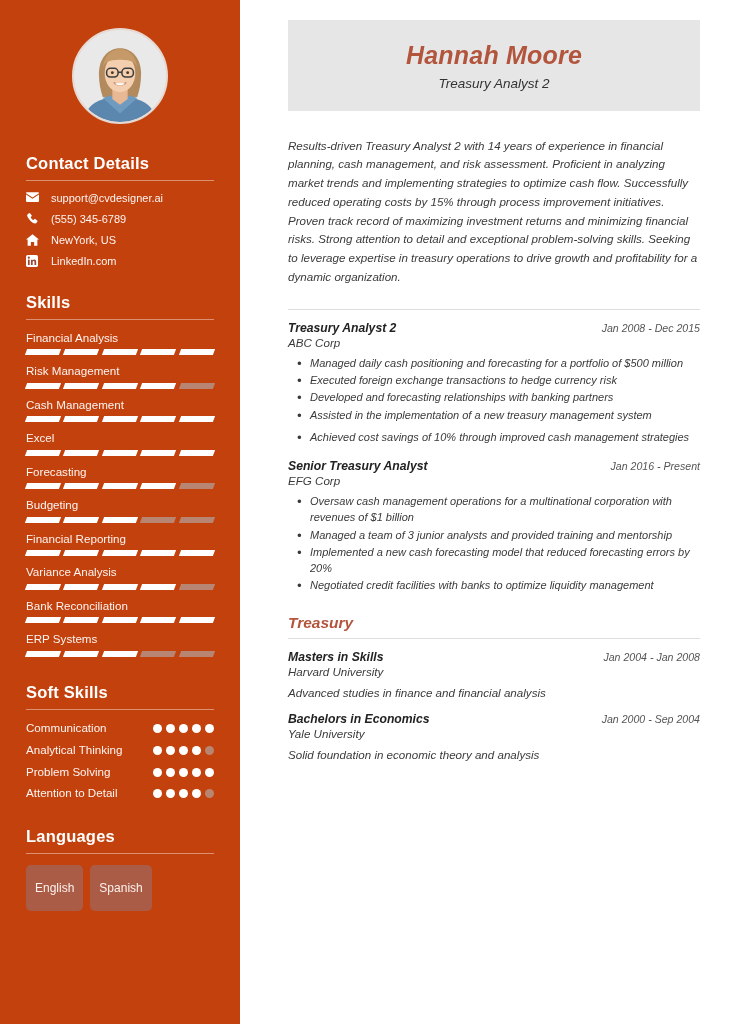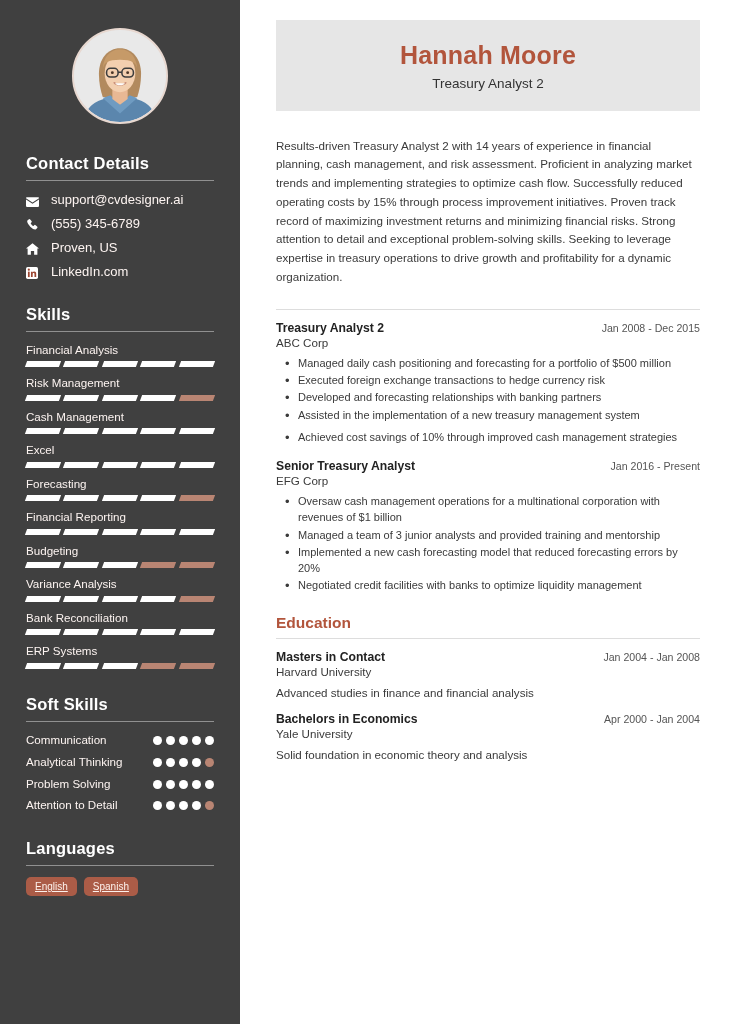--- a/index.html
+++ b/index.html
@@ -15,21 +15,21 @@
     width:730px; height:1024px;
     background:#ffffff;
     overflow:hidden;
     display:flex;
   }
 
   
   .sidebar {
     width:240px;
     flex:0 0 240px;
-    background:#404040;
+    background:#c2410c;
     color:#ffffff;
     padding:28px 26px 20px 26px;
   }
   .avatar-wrap {
     display:flex; justify-content:center;
     margin-bottom:30px;
   }
   .avatar {
     width:96px; height:96px; border-radius:50%;
     border:2px solid #e8d8d0;
@@ -44,22 +44,22 @@
     color:#ffffff; margin-bottom:7px;
   }
   .side-rule {
     height:1px; background:rgba(255,255,255,.42);
     margin-bottom:11px;
   }
   .side-block { margin-bottom:26px; }
 
   .contact-list { list-style:none; }
   .contact-item {
-    display:flex; align-items:flex-end;
-    font-size:13px; color:#fdf4f1;
+    display:flex; align-items:flex-start;
+    font-size:11px; color:#fdf4f1;
     margin-bottom:9px;
   }
   .contact-ico {
     width:18px; flex:0 0 18px;
     display:flex; align-items:center; justify-content:flex-start;
     margin-right:7px;
   }
   .contact-ico svg { display:block; }
 
   
@@ -94,30 +94,30 @@
     width:9px; height:9px; border-radius:50%;
     background:#b98573;
   }
   .dot.on { background:#ffffff; }
 
   
   .chips { display:flex; flex-wrap:wrap; gap:7px; }
   .chip {
     background:#ab5c47;
     color:#fdf1ec;
-    font-size:10px;
-    padding:4px 9px;
+    font-size:12px;
+    padding:16px 9px;
     border-radius:5px;
-    text-decoration:underline;
   }
 
   
   .main {
     flex:1 1 auto;
-    padding:20px 30px 20px 36px;
+    padding:20px 30px 20px 48px;
+    font-style:italic;
   }
   .namebox {
     background:#e6e6e6;
     padding:22px 10px 20px 10px;
     text-align:center;
     margin-bottom:26px;
   }
   .name {
     color:#b2553c;
     font-size:25px;
@@ -243,21 +243,21 @@
           </span>
           <span>(555) 345-6789</span>
         </li>
 
         <li class="contact-item">
           <span class="contact-ico">
             <svg width="13" height="12" viewBox="0 0 16 14">
                 <path fill="#fff" d="M8 0L0 6.3h2V14h4V9.5h4V14h4V6.3h2z"></path>
               </svg>
           </span>
-          <span>Proven, US</span>
+          <span>NewYork, US</span>
         </li>
 
         <li class="contact-item">
           <span class="contact-ico">
             <svg width="12" height="12" viewBox="0 0 16 16">
                 <rect width="16" height="16" rx="2.2" fill="#fff"></rect>
                 <rect x="2.6" y="6.2" width="2.3" height="7.2" fill="#9c4632"></rect>
                 <circle cx="3.75" cy="3.6" r="1.45" fill="#9c4632"></circle>
                 <path fill="#9c4632" d="M6.6 6.2h2.2v1c.4-.7 1.2-1.2 2.2-1.2 1.7 0 2.6 1.1 2.6 3.1v4.3h-2.3V9.5c0-1-.35-1.6-1.2-1.6-.75 0-1.2.5-1.2 1.6v3.9H6.6z"></path>
               </svg>
@@ -315,37 +315,37 @@
             <div class="skill-name">Forecasting</div>
             <div class="bar">
               <span class="seg on"></span>
               <span class="seg on"></span>
               <span class="seg on"></span>
               <span class="seg on"></span>
               <span class="seg"></span>
             </div>
           </div>
           <div class="skill-row">
+            <div class="skill-name">Budgeting</div>
+            <div class="bar">
+              <span class="seg on"></span>
+              <span class="seg on"></span>
+              <span class="seg on"></span>
+              <span class="seg"></span>
+              <span class="seg"></span>
+            </div>
+          </div>
+          <div class="skill-row">
             <div class="skill-name">Financial Reporting</div>
             <div class="bar">
               <span class="seg on"></span>
               <span class="seg on"></span>
               <span class="seg on"></span>
               <span class="seg on"></span>
               <span class="seg on"></span>
-            </div>
-          </div>
-          <div class="skill-row">
-            <div class="skill-name">Budgeting</div>
-            <div class="bar">
-              <span class="seg on"></span>
-              <span class="seg on"></span>
-              <span class="seg on"></span>
-              <span class="seg"></span>
-              <span class="seg"></span>
             </div>
           </div>
           <div class="skill-row">
             <div class="skill-name">Variance Analysis</div>
             <div class="bar">
               <span class="seg on"></span>
               <span class="seg on"></span>
               <span class="seg on"></span>
               <span class="seg on"></span>
               <span class="seg"></span>
@@ -470,35 +470,35 @@
               <li>Oversaw cash management operations for a multinational corporation with revenues of $1 billion</li>
               <li>Managed a team of 3 junior analysts and provided training and mentorship</li>
               <li>Implemented a new cash forecasting model that reduced forecasting errors by 20%</li>
               <li>Negotiated credit facilities with banks to optimize liquidity management</li>
             </ul>
           </div>
         </div>
     </section>
 
     <section class="section">
-      <div class="sec-h">Education</div>
+      <div class="sec-h">Treasury</div>
       <div class="sec-rule"></div>
       <div id="edu-list">
           <div class="edu-entry">
             <div class="entry-top">
-              <div class="entry-title">Masters in Contact</div>
+              <div class="entry-title">Masters in Skills</div>
               <div class="entry-date">Jan 2004 - Jan 2008</div>
             </div>
             <div class="entry-org">Harvard University</div>
             <div class="edu-desc">Advanced studies in finance and financial analysis</div>
           </div>
           <div class="edu-entry">
             <div class="entry-top">
               <div class="entry-title">Bachelors in Economics</div>
-              <div class="entry-date">Apr 2000 - Jan 2004</div>
+              <div class="entry-date">Jan 2000 - Sep 2004</div>
             </div>
             <div class="entry-org">Yale University</div>
             <div class="edu-desc">Solid foundation in economic theory and analysis</div>
           </div>
         </div>
     </section>
 
   </main>
 </div>
 

